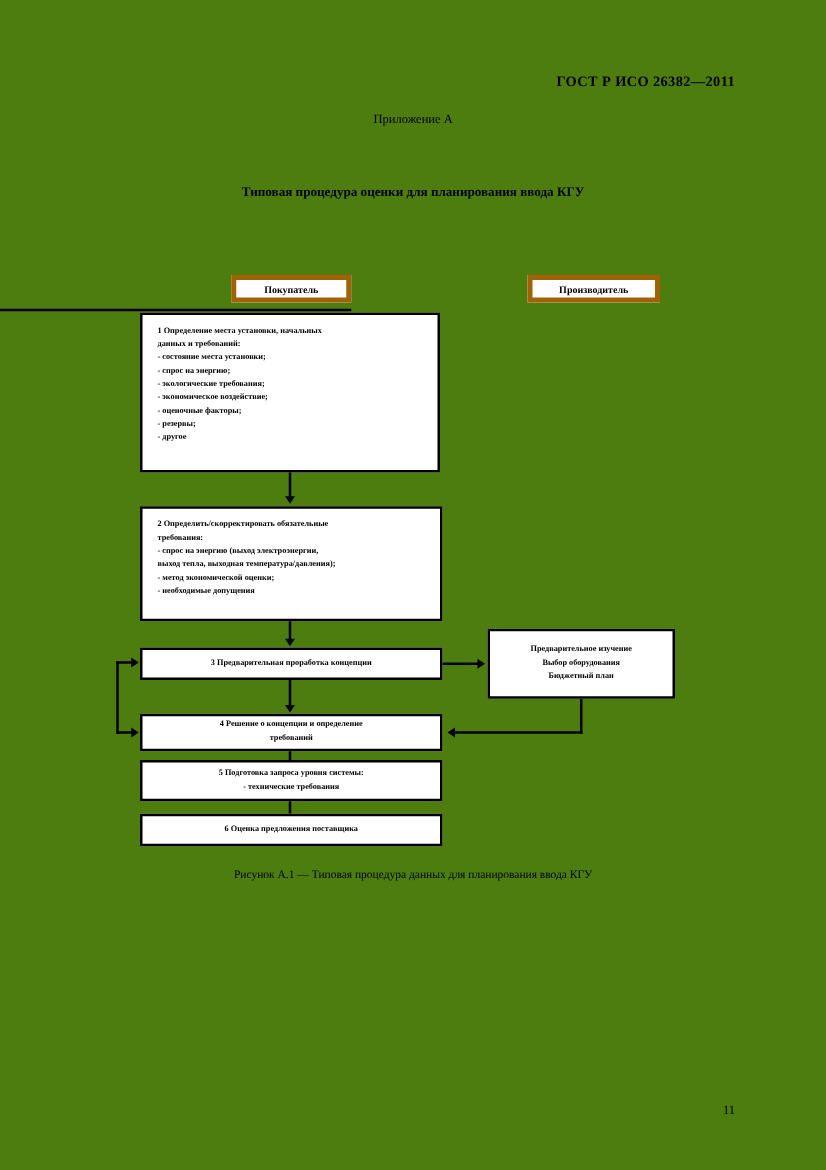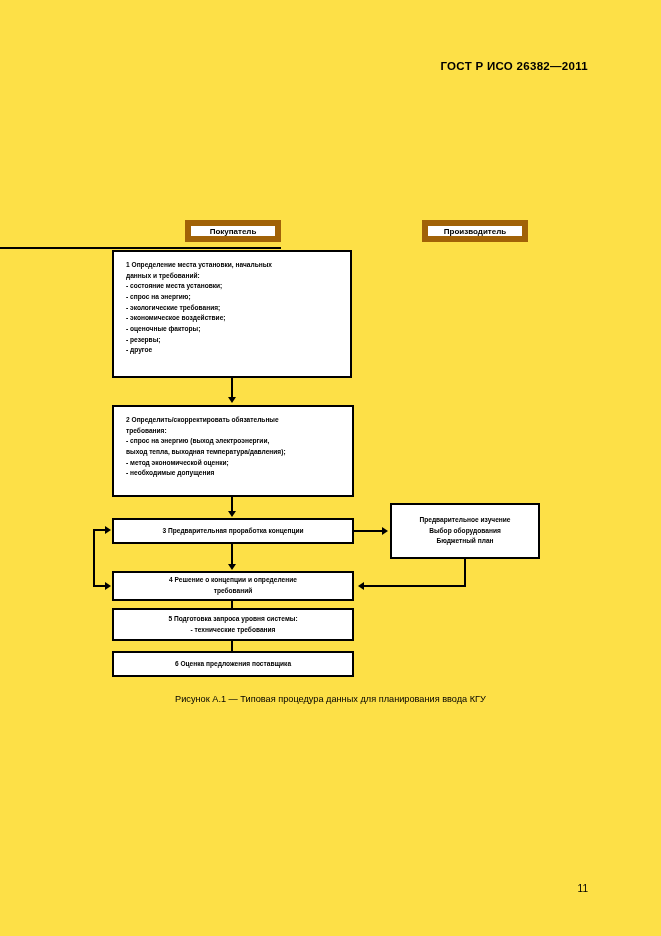--- a/index.html
+++ b/index.html
@@ -8,22 +8,23 @@
     background: #ffffff;
   }
   body {
     font-family: "Liberation Sans", sans-serif;
     color: #000000;
   }
   .page {
     position: relative;
     width: 661px;
     height: 936px;
-    background: #fde047;
+    background: #4d7c0f;
     overflow: hidden;
+    font-family: Liberation Serif, serif;
   }
 
   
   .doc-header {
     position: absolute;
     top: 60px;
     right: 73px;
     font-size: 11.5px;
     font-weight: bold;
     letter-spacing: 0.3px;
@@ -88,21 +89,21 @@
     text-align: center;
   }
   .node.left {
     padding: 8px 0 8px 12px;
   }
   .node .ln { display: block; white-space: nowrap; }
 
   .role-box {
     position: absolute;
     box-sizing: border-box;
-    border: 6px solid #a16207;
+    border: 4px solid #a16207;
     background: #fff;
     display: flex;
     align-items: center;
     justify-content: center;
     font-size: 8px;
     font-weight: bold;
   }
 
   
   .vline, .hline {
@@ -150,22 +151,24 @@
   }
 </style>
 </head>
 <body>
 
 <div class="page">
 
   <div class="doc-header">ГОСТ Р ИСО 26382—2011</div>
 
   <div class="annex-block">
+    <div class="line1">Приложение А</div>
   </div>
 
+  <div class="section-title">Типовая процедура оценки для планирования ввода КГУ</div>
 
 
   <div class="chart">
 
     <div class="role-box" style="left:185px; top:5px; width:96px; height:22px;">
       <span>Покупатель</span>
     </div>
     <div class="role-box" style="left:422px; top:5px; width:106px; height:22px;">
       <span>Производитель</span>
     </div>

